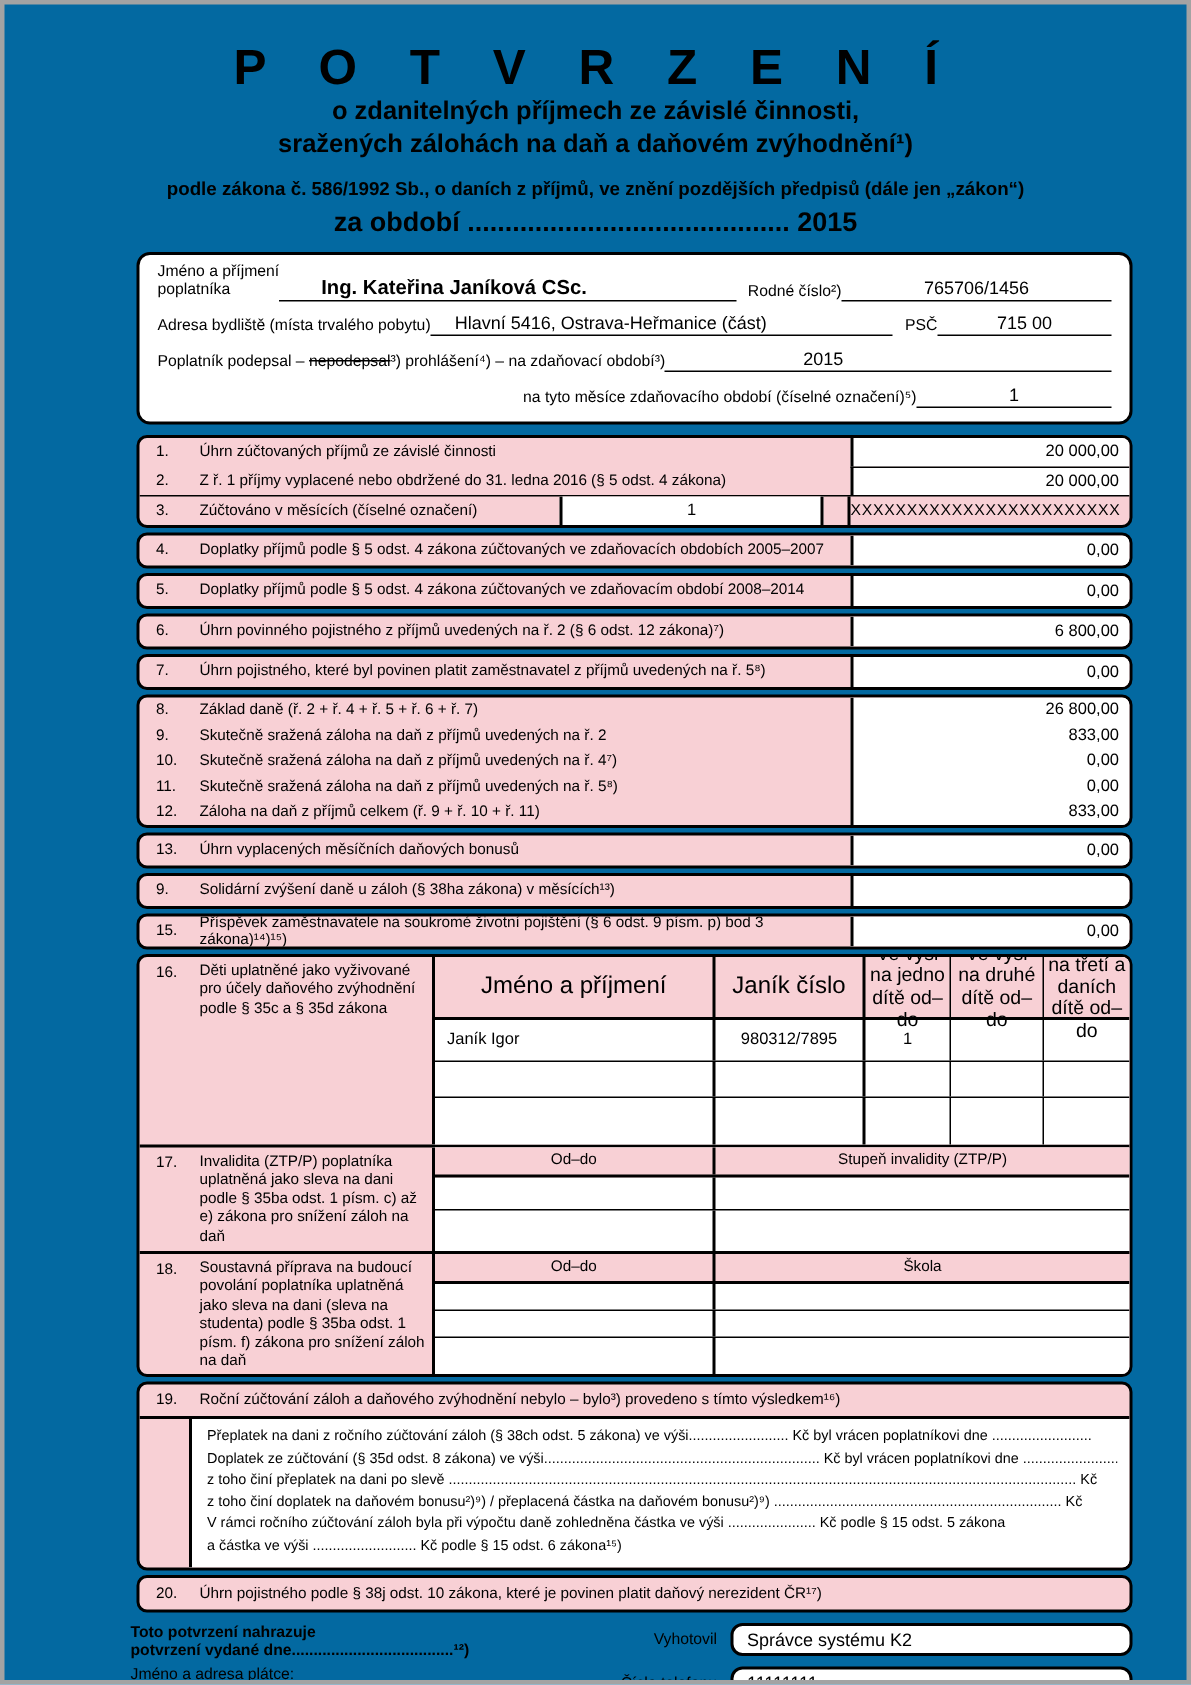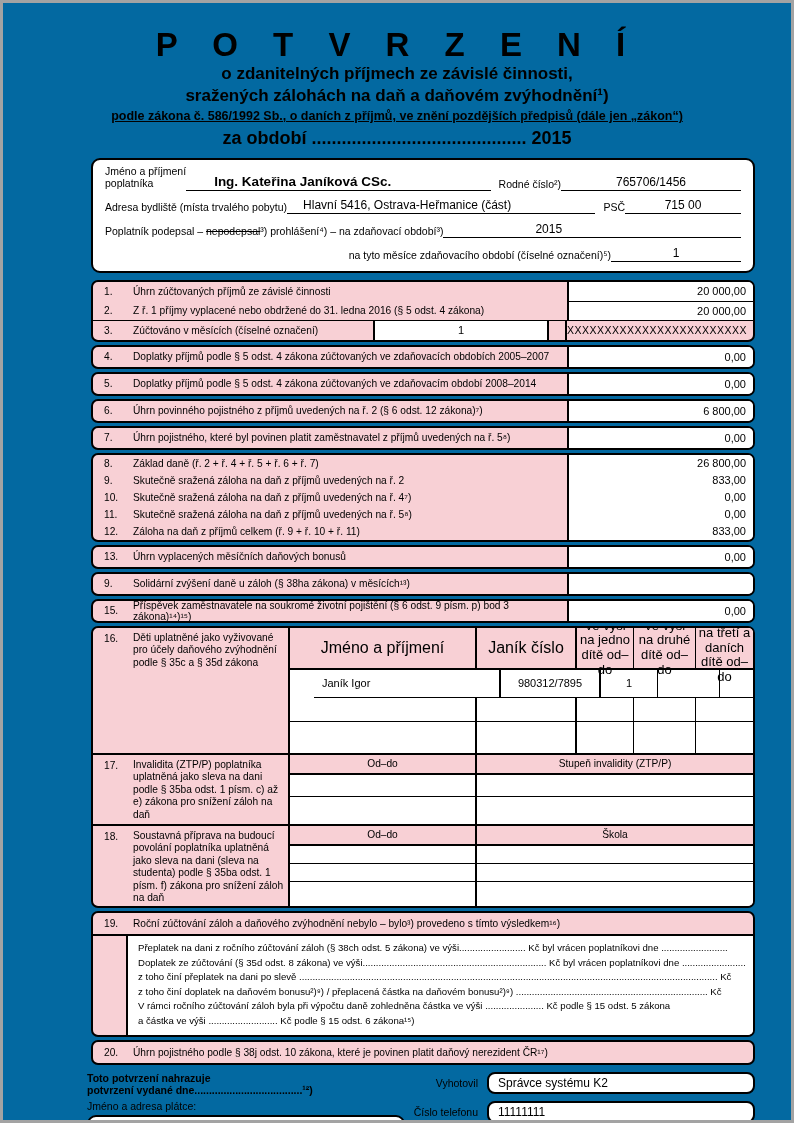--- a/index.html
+++ b/index.html
@@ -6,21 +6,21 @@
   .sheet{
     position:relative;width:794px;height:1123px;box-sizing:border-box;
     background:#0369a1;border:3px solid #a3a3a3;
     font-family:"Liberation Sans","DejaVu Sans",sans-serif;color:#000;
     overflow:hidden;
   }
   
   .hdr{text-align:center;}
   .title{margin-top:24px;font-size:33px;font-weight:bold;letter-spacing:13px;line-height:1.1;}
   .sub{font-size:17px;font-weight:bold;line-height:1.25;}
-  .law{margin-top:3px;font-size:12.5px;font-weight:bold;text-decoration:underline;}
+  .law{margin-top:13px;font-size:12.5px;font-weight:bold;}
   .period{margin-top:5px;font-size:18px;font-weight:bold;}
   
   .infobox{
     margin:9px 36px 7px 88px;background:#fff;border:2px solid #000;border-radius:9px;
     padding:5px 12px 9px 12px;font-size:10.5px;
   }
   .iline{display:flex;align-items:flex-end;}
   .ilab{white-space:nowrap;padding-bottom:1px;}
   .uval{border-bottom:1px solid #000;padding:0 6px 1px 6px;font-size:12px;}
   .name-lab{line-height:1.2;}
@@ -54,21 +54,21 @@
   .cell{display:flex;align-items:center;justify-content:center;box-sizing:border-box;text-align:center;}
   .phead{background:#f8d0d5;}
   .bb2{border-bottom:2px solid #000;} .bb1{border-bottom:1px solid #000;}
   .bl2{border-left:2px solid #000;} .bl1{border-left:1px solid #000;}
   .c-name{width:185px;flex:none;}
   .c-birth{width:100px;flex:none;}
   .c-n1{width:58px;flex:none;}
   .c-n2{width:62px;flex:none;}
   .c-n3{flex:1;min-width:0;}
   .smallhead{font-size:13px;line-height:1.12;padding:2px 1px;}
-  .s16hdr{height:40px;} .s16data{height:27px;margin-left:24px;} .s16e1{height:23px;} .s16e2{height:31px;}
+  .s16hdr{height:40px;} .s16data{height:27px;} .s16e1{height:23px;} .s16e2{height:31px;}
   .c-od{width:185px;flex:none;}
   .c-right{flex:1;min-width:0;}
   .hrow{height:18px;font-size:10.2px;}
   .datacell{font-size:11px;}
   .leftalign{justify-content:flex-start;padding-left:8px;text-align:left;}
   .s17sec{border-bottom:2px solid #000;}
   
   .s19h{display:flex;align-items:center;height:21px;font-size:10.2px;border-bottom:2px solid #000;}
   .s19b{margin-left:33px;background:#fff;border-left:2px solid #000;padding:5px 8px 6px 10px;
         font-size:9.6px;line-height:14.6px;}

